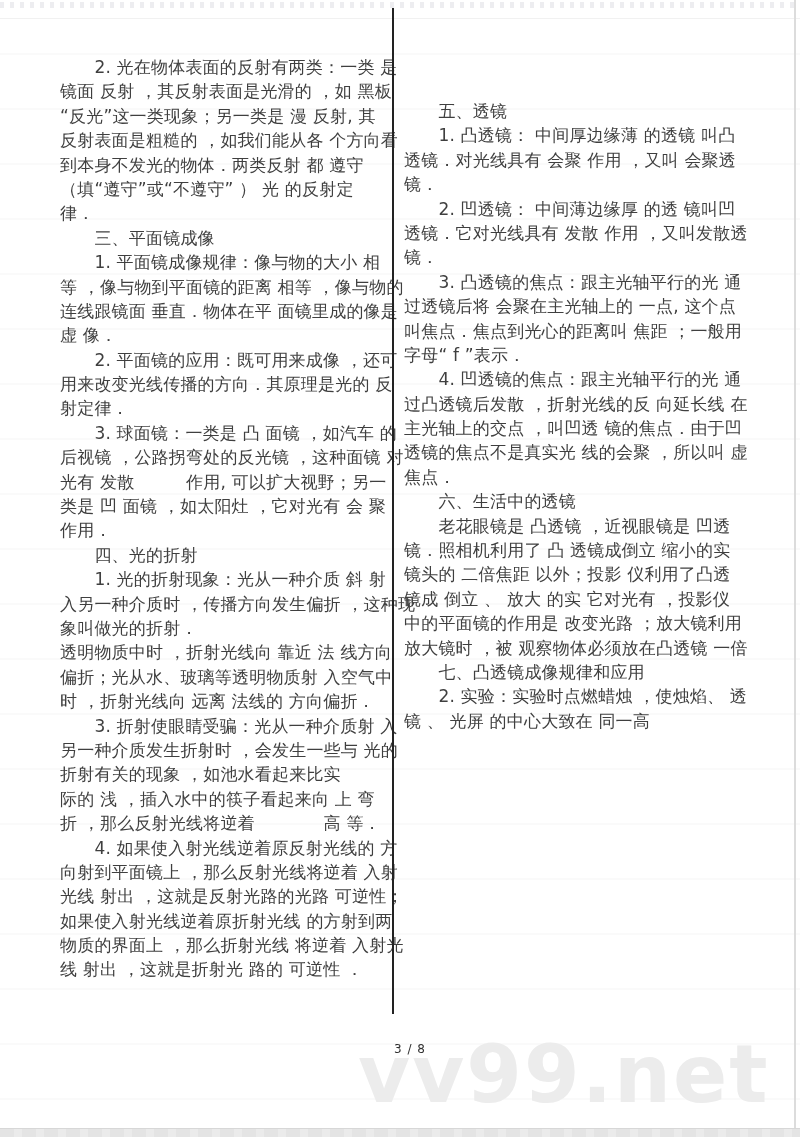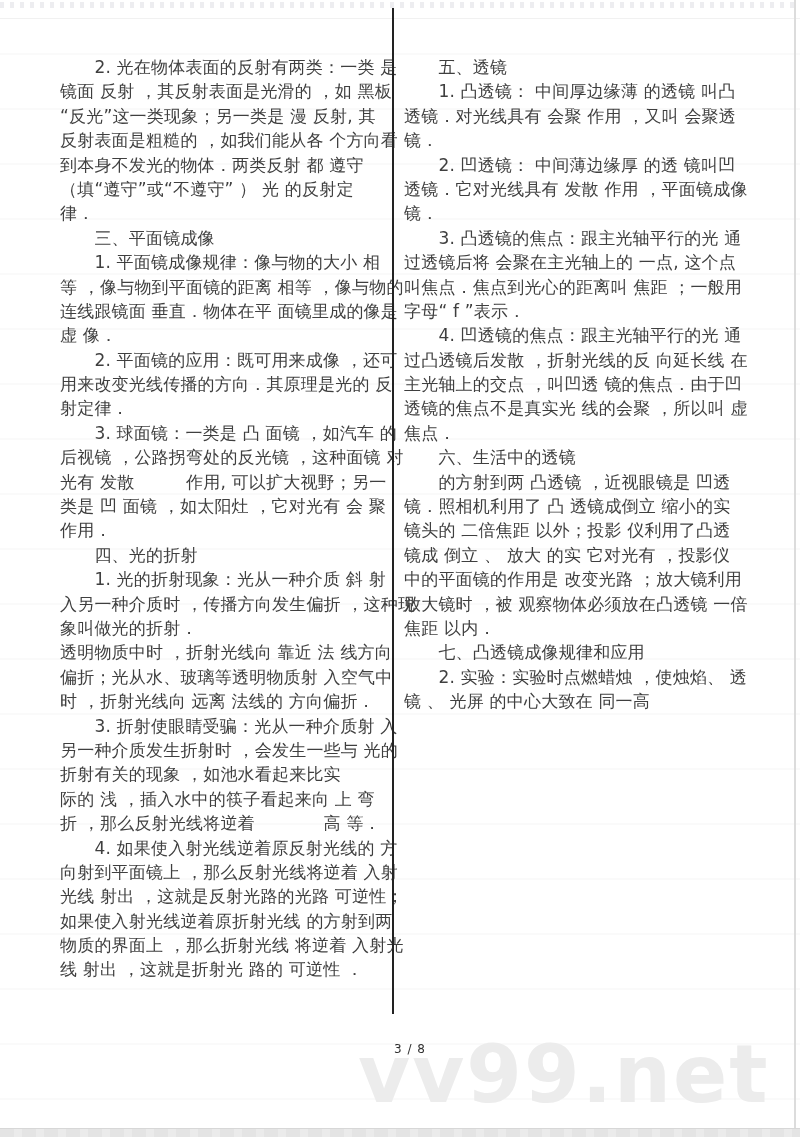--- a/index.html
+++ b/index.html
@@ -36,21 +36,21 @@
   }
   .text-column {
     position: absolute;
     top: 55px;
     font-size: 17px;
     line-height: 24.4px;
     color: #3f3f3f;
     letter-spacing: 0.2px;
   }
   .col-left  { left: 60px;  width: 334px; }
-  .col-right { left: 404px; width: 344px; }
+  .col-right { left: 404px; width: 344px; margin-top: 44px; }
   .text-line {
     height: 24.4px;
     white-space: pre;
     overflow: visible;
   }
   .column-divider {
     position: absolute;
     left: 392px; top: 8px;
     width: 2px; height: 1006px;
     background: #222222;
@@ -143,39 +143,38 @@
       </div>
 
     <div class="column-divider" style="background: rgb(34, 34, 34);"></div>
 
     <div class="text-column col-right" style="color: rgb(63, 63, 63);">
         <div class="text-line">　　五、透镜</div>
         <div class="text-line">　　1. 凸透镜： 中间厚边缘薄 的透镜 叫凸</div>
         <div class="text-line">透镜．对光线具有 会聚 作用 ，又叫 会聚透</div>
         <div class="text-line">镜．</div>
         <div class="text-line">　　2. 凹透镜： 中间薄边缘厚 的透 镜叫凹</div>
-        <div class="text-line">透镜．它对光线具有 发散 作用 ，平面镜成像</div>
+        <div class="text-line">透镜．它对光线具有 发散 作用 ，又叫发散透</div>
         <div class="text-line">镜．</div>
         <div class="text-line">　　3. 凸透镜的焦点：跟主光轴平行的光 通</div>
         <div class="text-line">过透镜后将 会聚在主光轴上的 一点, 这个点</div>
         <div class="text-line">叫焦点．焦点到光心的距离叫 焦距 ；一般用</div>
         <div class="text-line">字母“ f ”表示．</div>
         <div class="text-line">　　4. 凹透镜的焦点：跟主光轴平行的光 通</div>
         <div class="text-line">过凸透镜后发散 ，折射光线的反 向延长线 在</div>
         <div class="text-line">主光轴上的交点 ，叫凹透 镜的焦点．由于凹</div>
         <div class="text-line">透镜的焦点不是真实光 线的会聚 ，所以叫 虚</div>
         <div class="text-line">焦点．</div>
         <div class="text-line">　　六、生活中的透镜</div>
-        <div class="text-line">　　的方射到两 凸透镜 ，近视眼镜是 凹透</div>
+        <div class="text-line">　　老花眼镜是 凸透镜 ，近视眼镜是 凹透</div>
         <div class="text-line">镜．照相机利用了 凸 透镜成倒立 缩小的实</div>
         <div class="text-line">镜头的 二倍焦距 以外；投影 仪利用了凸透</div>
         <div class="text-line">镜成 倒立 、 放大 的实 它对光有 ，投影仪</div>
         <div class="text-line">中的平面镜的作用是 改变光路 ；放大镜利用</div>
         <div class="text-line">放大镜时 ，被 观察物体必须放在凸透镜 一倍</div>
-        <div class="text-line">焦距 以内．</div>
         <div class="text-line">　　七、凸透镜成像规律和应用</div>
         <div class="text-line">　　2. 实验：实验时点燃蜡烛 ，使烛焰、 透</div>
         <div class="text-line">镜 、 光屏 的中心大致在 同一高</div>
       </div>
 
     <div class="page-number">3 / 8</div>
   </div>
 
   <div class="page-edge-right"></div>
   <div class="scan-edge-bottom"></div>

